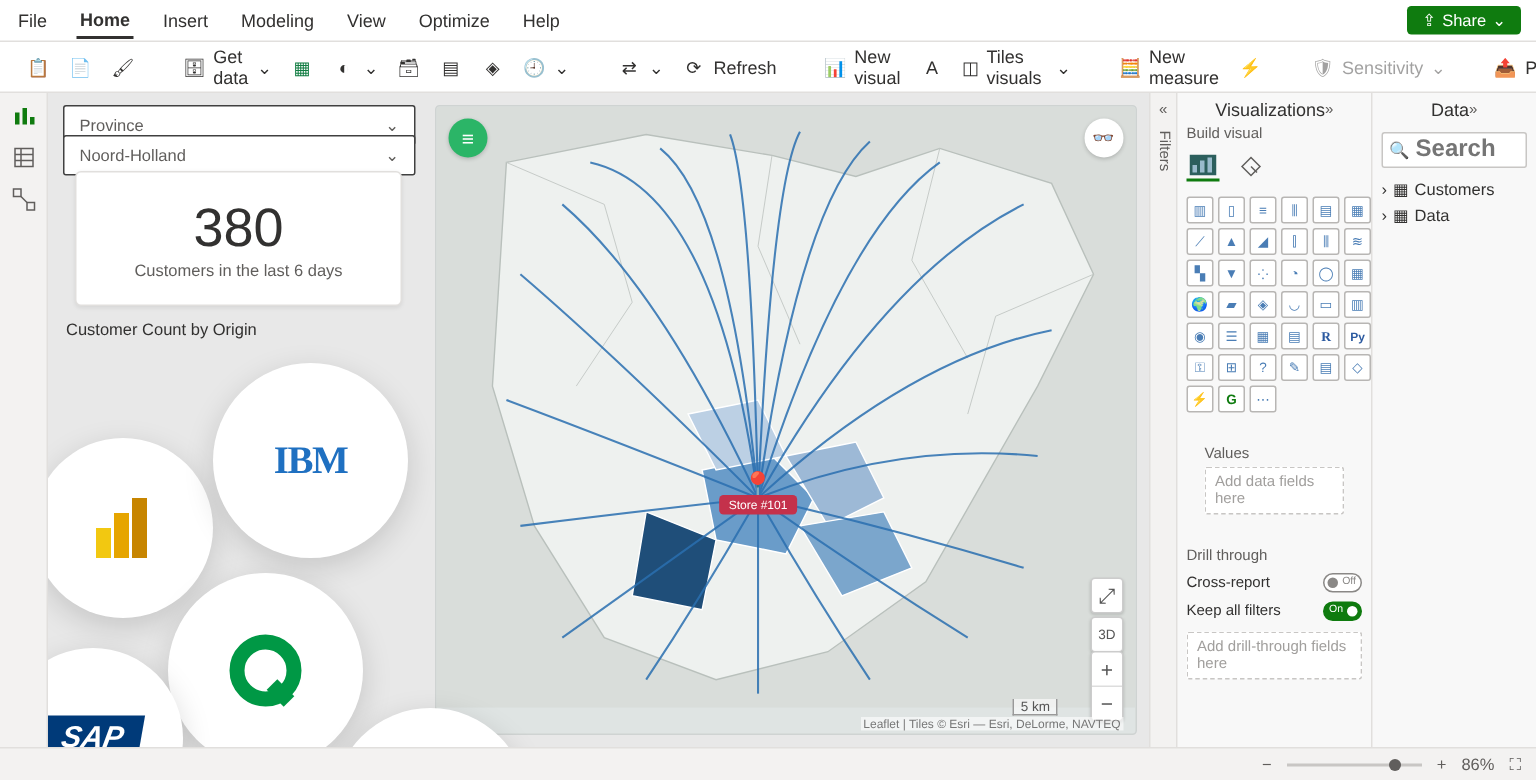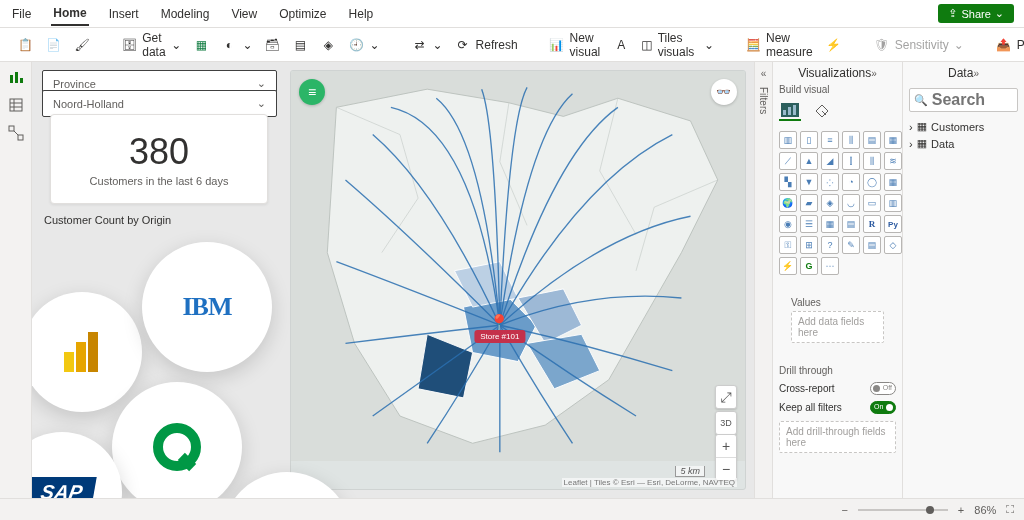--- a/index.html
+++ b/index.html
@@ -32,38 +32,38 @@
   .cardviz .sub { font-size: 11px; color: #605e5c; margin-top: 2px; }
   .origin-title { position: absolute; left: 12px; top: 152px; font-size: 11px; color: #323130; }
 
   .mapwrap { position: absolute; left: 258px; top: 8px; right: 8px; bottom: 8px; background: #dfe4e3; border: 1px solid #cfd3d2; border-radius: 3px; overflow: hidden; }
   .map-land { position: absolute; inset: 0; }
   .hamburger { position: absolute; left: 8px; top: 8px; width: 26px; height: 26px; border-radius: 50%; background: #2bb567; color: #fff; display: flex; align-items: center; justify-content: center; font-size: 14px; box-shadow: 0 1px 3px rgba(0,0,0,.2); }
   .poi-btn { position: absolute; right: 8px; top: 8px; width: 26px; height: 26px; border-radius: 50%; background: #fff; display: flex; align-items: center; justify-content: center; box-shadow: 0 1px 3px rgba(0,0,0,.2); }
   .map-ctrl { position: absolute; right: 8px; width: 22px; background: #fff; border: 1px solid #ccc; border-radius: 3px; display: flex; flex-direction: column; align-items: center; box-shadow: 0 1px 2px rgba(0,0,0,.15); }
   .map-ctrl button { width: 100%; height: 22px; border: none; background: none; font-size: 14px; cursor: pointer; color: #555; }
   .map-ctrl .sep2 { height: 1px; background: #ddd; width: 100%; }
-  .scalebar { position: absolute; right: 40px; bottom: 12px; font-size: 9px; color: #555; border: 1px solid #999; border-top: none; padding: 0 4px; background: rgba(255,255,255,.6); font-style: italic; }
+  .scalebar { position: absolute; right: 52px; bottom: 12px; font-size: 9px; color: #555; border: 1px solid #999; border-top: none; padding: 0 4px; background: rgba(255,255,255,.6); }
   .attrib { position: absolute; right: 8px; bottom: 2px; font-size: 8px; color: #777; background: rgba(255,255,255,.6); padding: 0 2px; }
   .pin-label { position: absolute; left: 46%; top: 62%; transform: translate(-50%,0); background: #c4314b; color: #fff; font-size: 8px; padding: 2px 6px; border-radius: 3px; white-space: nowrap; }
   .pin { position: absolute; left: 46%; top: 58%; transform: translate(-50%,0); color: #c4314b; font-size: 18px; }
 
   .logos { position: absolute; left: -20px; top: 180px; width: 370px; height: 340px; }
   .logo-c { position: absolute; border-radius: 50%; background: #fff; box-shadow: 0 6px 20px rgba(0,0,0,.15); display: flex; align-items: center; justify-content: center; font-weight: 700; }
   .ibm { font-family: serif; color: #1f70c1; letter-spacing: -1px; font-size: 26px; }
   .sap { background: #003a79; color: #fff; padding: 4px 12px; font-size: 20px; font-style: italic; transform: skewX(-10deg); }
   .qlik { width: 48px; height: 48px; border: 10px solid #009845; border-radius: 50%; position: relative; }
   .qlik::after { content: ""; position: absolute; width: 16px; height: 10px; background: #009845; bottom: -6px; right: -4px; transform: rotate(45deg); }
 
   .filters-rail { width: 18px; background: #f3f2f1; border-left: 1px solid #e1dfdd; display: flex; flex-direction: column; align-items: center; padding-top: 6px; gap: 4px; }
   .filters-rail .lbl { writing-mode: vertical-rl; font-size: 10px; color: #605e5c; margin-top: 4px; }
 
   .viz-pane, .data-pane { background: #f8f8f8; border-left: 1px solid #e1dfdd; display: flex; flex-direction: column; }
   .viz-pane { width: 130px; }
-  .data-pane { width: 122px; }
+  .data-pane { width: 110px; }
   .pane-head { display: flex; align-items: center; justify-content: center; padding: 4px 6px; font-weight: 400; font-size: 12px; }
   .pane-sub { font-size: 10px; color: #605e5c; padding: 0 6px 4px; }
   .build-tabs { display: flex; gap: 10px; padding: 2px 6px 6px; }
   .build-tab { width: 22px; height: 20px; display: flex; align-items: center; justify-content: center; }
   .build-tab.active { border-bottom: 2px solid #0f7b0f; }
   .viz-grid { display: grid; grid-template-columns: repeat(6, 18px); gap: 3px; padding: 4px 6px; }
   .viz-grid .v { width: 18px; height: 18px; border: 1px solid #b8b6b4; border-radius: 2px; background: #fff; display: flex; align-items: center; justify-content: center; font-size: 9px; color: #4a7db5; cursor: pointer; }
   .viz-grid .v.r { color: #2c5aa0; font-weight: 700; font-family: serif; }
   .viz-grid .v.py { color: #2c5aa0; font-weight: 700; font-size: 8px; }
   .viz-grid .v.g { color: #0f7b0f; font-weight: 700; }

